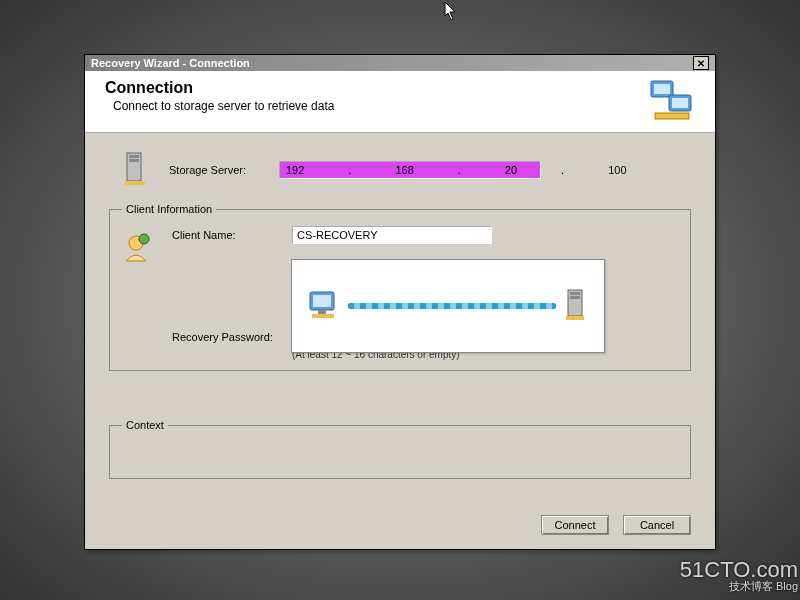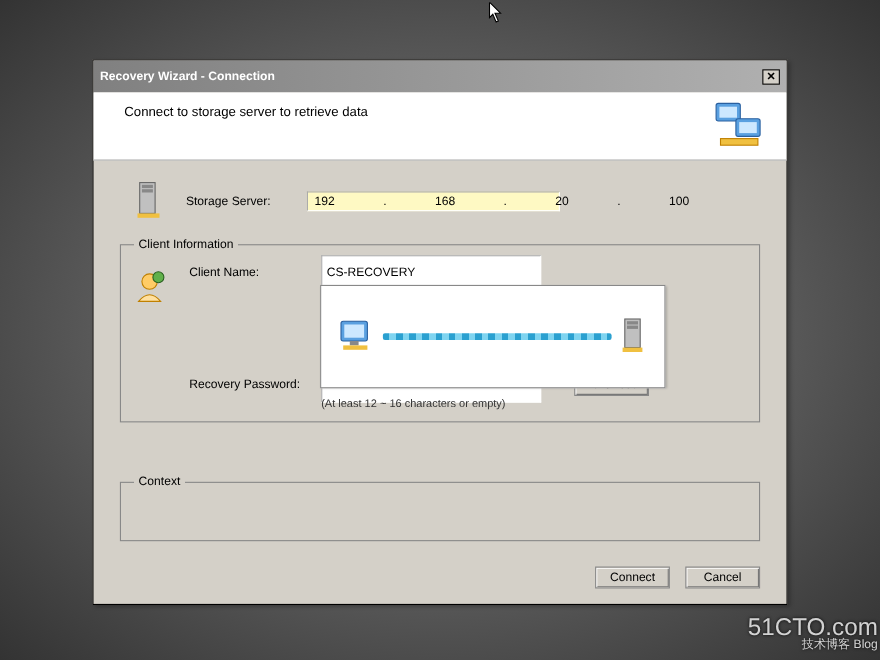--- a/index.html
+++ b/index.html
@@ -26,21 +26,21 @@
     position: absolute;
     left: 84px;
     top: 54px;
     width: 632px;
     height: 496px;
     background: #d4d0c8;
     border: 1px solid #000;
     box-shadow: 2px 2px 4px rgba(0,0,0,0.3);
   }
   .titlebar {
-    height: 29px;
+    height: 16px;
     background: linear-gradient(to right, #808080, #b0b0b0);
     color: #fff;
     padding: 2px 6px;
     display: flex;
     justify-content: space-between;
     align-items: center;
     font-weight: bold;
   }
   .titlebar .close {
     width: 16px;
@@ -89,23 +89,23 @@
   .server-icon {
     width: 30px;
     height: 38px;
     margin: 0 18px 0 12px;
   }
   .label {
     width: 110px;
   }
   .ip-box {
     border: 1px inset #fff;
-    background: #fef9c3;
+    background: #d946ef;
     padding: 2px 6px;
-    width: 230px;
+    width: 262px;
     display: flex;
     justify-content: space-around;
     font-family: inherit;
     gap: 44px;
   }
   fieldset {
     border: 1px solid #888;
     margin: 8px 0;
     padding: 10px 12px 10px 12px;
     position: relative;
@@ -129,21 +129,21 @@
     height: 20px;
   }
   .client-row .label2 {
     width: 120px;
   }
   .text-input {
     border: 1px inset #fff;
     background: #fff;
     padding: 2px 4px;
     width: 200px;
-    height: 32px;
+    height: 18px;
     font-family: inherit;
     font-size: 11px;
   }
   .pw-masked {
     letter-spacing: 1px;
   }
   .hint {
     margin-left: 170px;
     font-size: 10px;
     color: #333;
@@ -217,20 +217,21 @@
   <path d="M0 0 L0 14 L3 11 L6 18 L8 17 L5 10 L10 10 Z" fill="#fff" stroke="#000" stroke-width="1"></path>
 </svg>
 
 <div class="dialog">
   <div class="titlebar">
     <span>Recovery Wizard - Connection</span>
     <div class="close">✕</div>
   </div>
 
   <div class="header">
+    <h1>Connection</h1>
     <p>Connect to storage server to retrieve data</p>
     <svg class="header-icon" viewBox="0 0 50 48">
       <rect x="4" y="4" width="22" height="16" rx="2" fill="#5aa0e0" stroke="#2a60a0"></rect>
       <rect x="7" y="7" width="16" height="10" fill="#cde8ff"></rect>
       <rect x="22" y="18" width="22" height="16" rx="2" fill="#5aa0e0" stroke="#2a60a0"></rect>
       <rect x="25" y="21" width="16" height="10" fill="#cde8ff"></rect>
       <rect x="8" y="36" width="34" height="6" fill="#f0c040" stroke="#c08000"></rect>
     </svg>
   </div>
 

